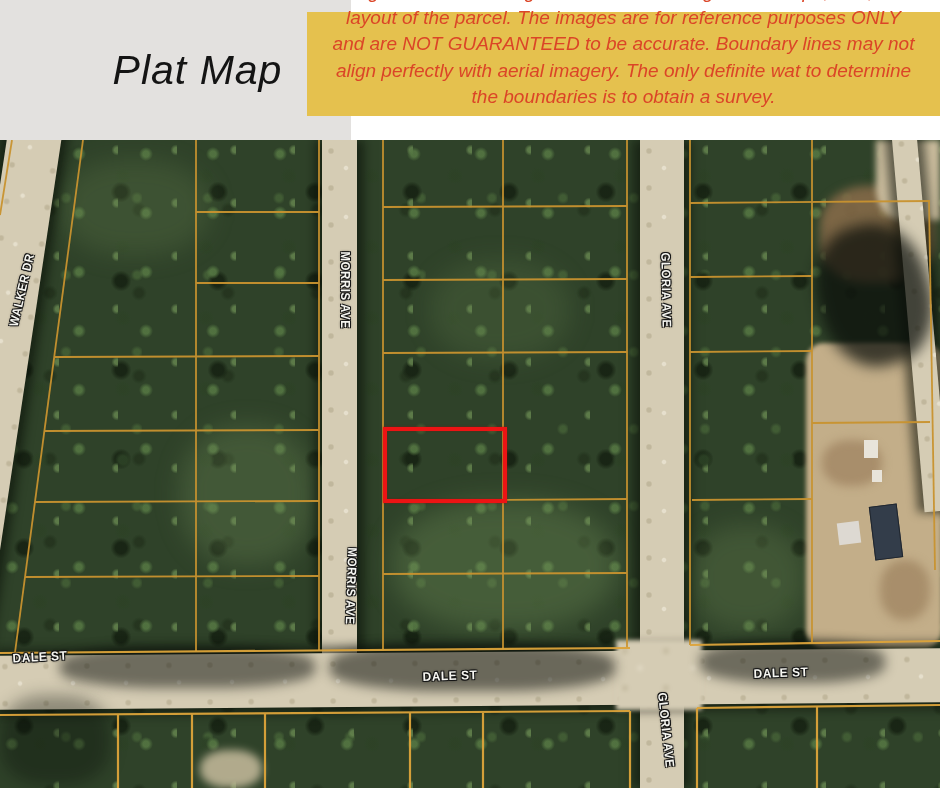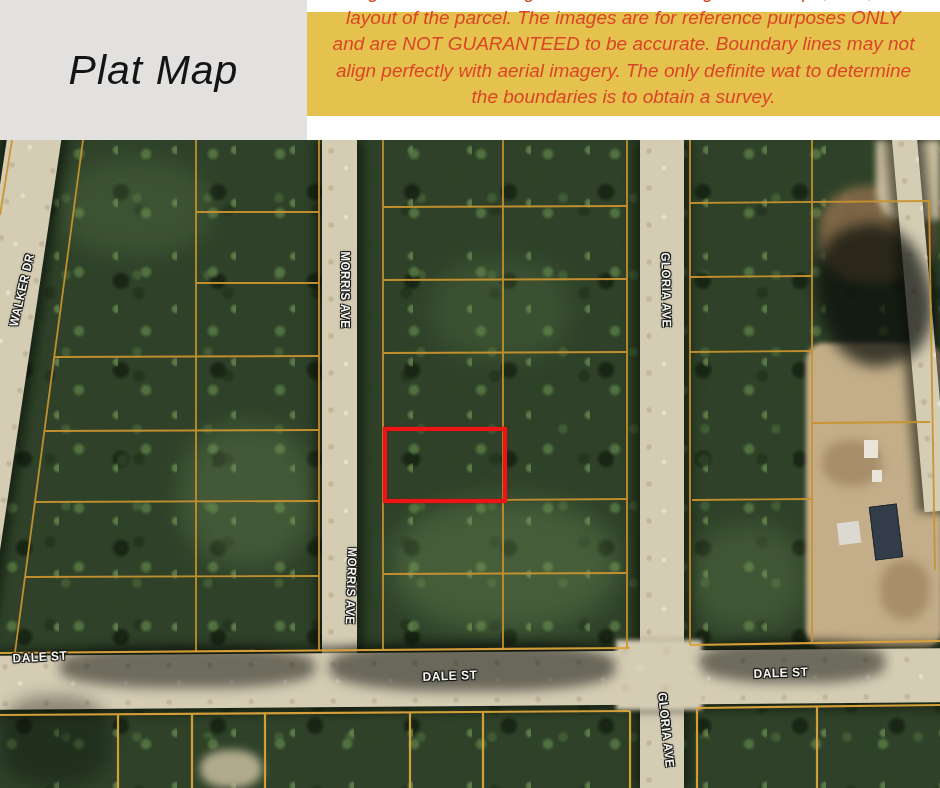--- a/index.html
+++ b/index.html
@@ -1,21 +1,21 @@
 <!DOCTYPE html>
 <html><head>
 <meta charset="utf-8">
 <style>
   html,body{margin:0;padding:0;width:940px;height:788px;overflow:hidden;
     font-family:"Liberation Sans",sans-serif;background:#ffffff;}
   .page{position:relative;width:940px;height:788px;}
 
   
   .titlebox{position:absolute;left:0;top:0;width:307px;height:140px;
-    background:#e3e1df;display:flex;align-items:center;justify-content:center;}
+    background:#e3e1df;display:flex;align-items:center;justify-content:center;padding-left:44px;}
   .titlebox .t{font-size:41px;font-style:italic;font-weight:400;color:#141414;letter-spacing:1px;}
   .banner{position:absolute;left:307px;top:12px;width:633px;height:104px;background:#e5c14e;
     display:flex;align-items:flex-end;justify-content:center;box-sizing:border-box;padding:6px 22px;}
   .banner .d{font-size:19px;line-height:1.38;font-style:italic;font-weight:400;
     color:#db4527;text-align:center;max-width:590px;}
 
   
   .map{position:absolute;left:0;top:140px;width:940px;height:648px;overflow:hidden;
     background-color:#2f4229;
     background-image:

